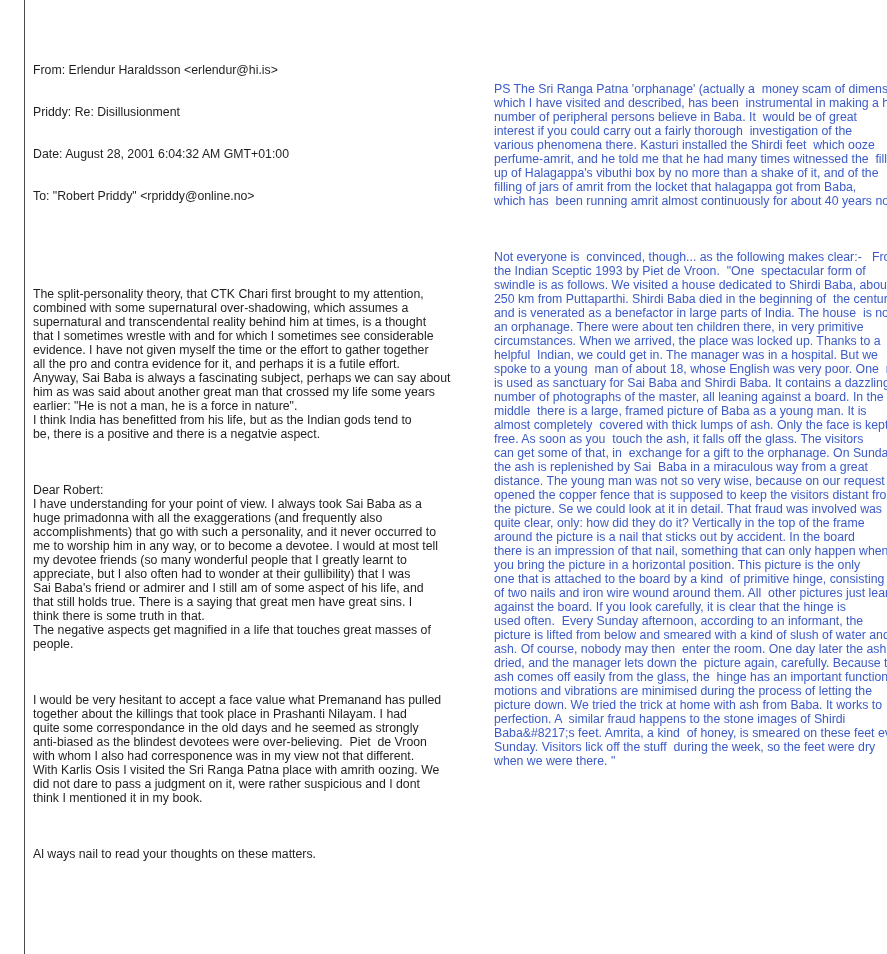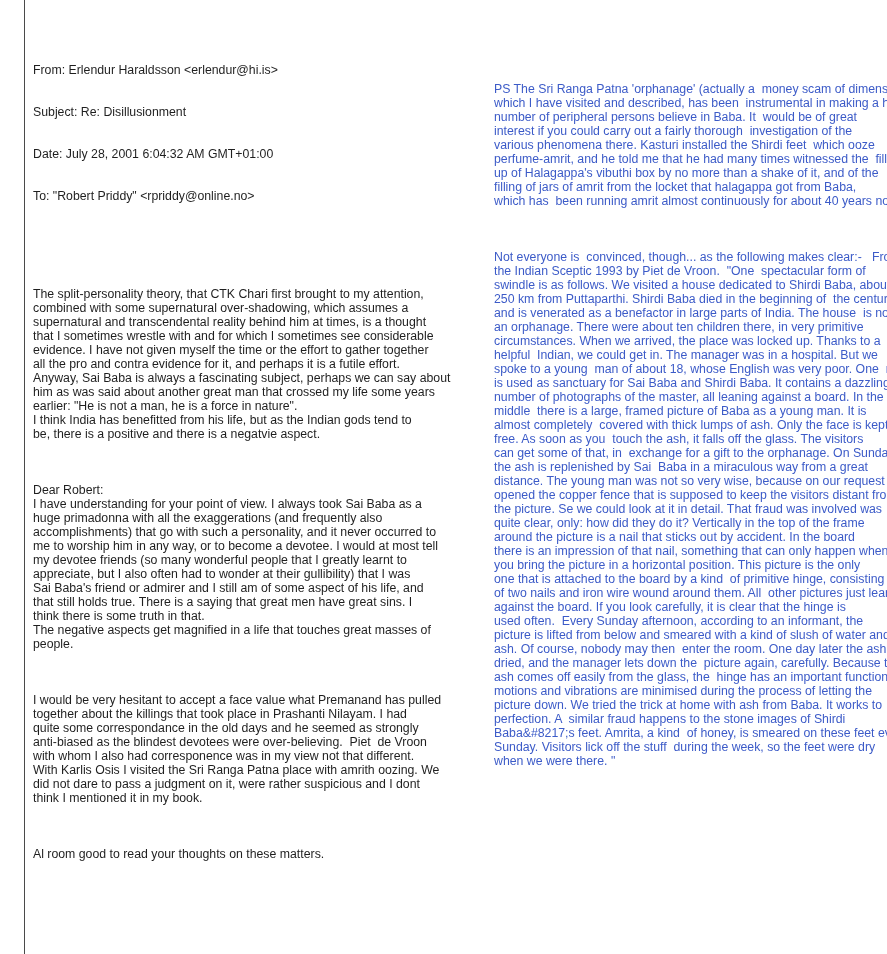--- a/index.html
+++ b/index.html
@@ -25,22 +25,22 @@
   .para.tight { margin-bottom: 0; }
 </style>
 </head>
 <body>
 
 <div class="page" style="background: rgb(255, 255, 255); color: rgb(31, 31, 31); border-left-color: rgb(74, 74, 74); margin-left: 24px;">
 
   <div class="col col-left">
     <div class="para">
       <div>From: Erlendur Haraldsson &lt;erlendur@hi.is&gt;</div>
-      <div>Subject: Re: Disillusionment</div>
-      <div>Date: July 28, 2001 6:04:32 AM GMT+01:00</div>
+      <div>Priddy: Re: Disillusionment</div>
+      <div>Date: August 28, 2001 6:04:32 AM GMT+01:00</div>
       <div>To: "Robert Priddy" &lt;rpriddy@online.no&gt;</div>
     </div>
 
     <div class="para">The split-personality theory, that CTK Chari first brought to my attention,
 combined with some supernatural over-shadowing, which assumes a
 supernatural and transcendental reality behind him at times, is a thought
 that I sometimes wrestle with and for which I sometimes see considerable
 evidence. I have not given myself the time or the effort to gather together
 all the pro and contra evidence for it, and perhaps it is a futile effort.
 Anyway, Sai Baba is always a fascinating subject, perhaps we can say about
@@ -61,21 +61,21 @@
 The negative aspects get magnified in a life that touches great masses of
 people.</div>
     <div class="para">I would be very hesitant to accept a face value what Premanand has pulled
 together about the killings that took place in Prashanti Nilayam. I had
 quite some correspondance in the old days and he seemed as strongly
 anti-biased as the blindest devotees were over-believing.  Piet  de Vroon
 with whom I also had corresponence was in my view not that different.
 With Karlis Osis I visited the Sri Ranga Patna place with amrith oozing. We
 did not dare to pass a judgment on it, were rather suspicious and I dont
 think I mentioned it in my book.</div>
-    <div class="para">Al room good to read your thoughts on these matters.</div>
+    <div class="para">Al ways nail to read your thoughts on these matters.</div>
     
     
 
     
   </div>
 
   <div class="col col-right">
     <div class="para quoted" style="color: rgb(60, 91, 200);">PS The Sri Ranga Patna 'orphanage' (actually a  money scam of dimensions),
 which I have visited and described, has been  instrumental in making a huge
 number of peripheral persons believe in Baba. It  would be of great

